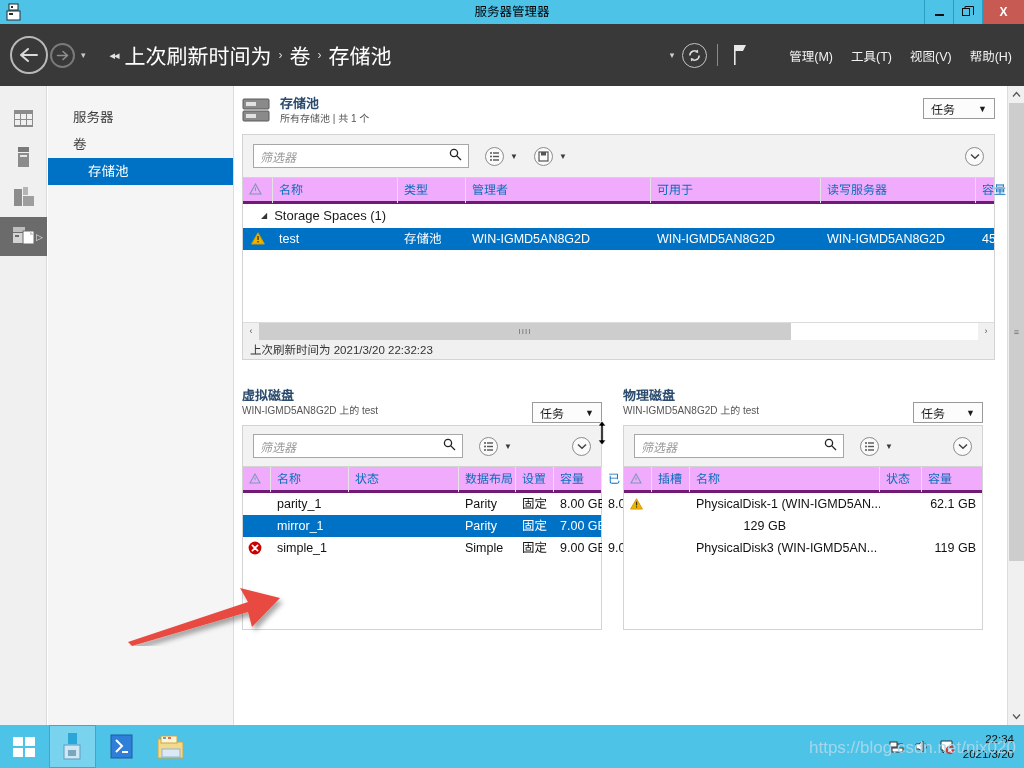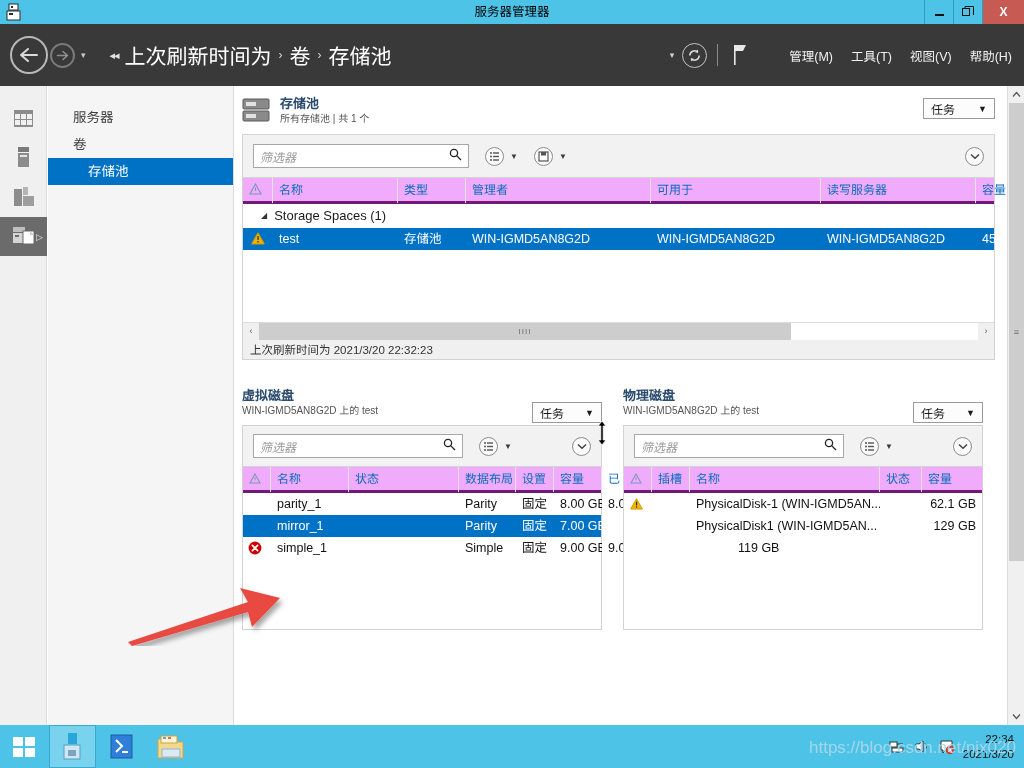--- a/index.html
+++ b/index.html
@@ -669,29 +669,29 @@
                   </svg>
                 </div>
                 <div class="gc" style="width:38px"></div>
                 <div class="gc" style="width:190px">PhysicalDisk-1 (WIN-IGMD5AN...</div>
                 <div class="gc" style="width:42px"></div>
                 <div class="gc" style="width:58px;text-align:right;padding-right:4px">62.1 GB</div>
               </div>
               <div class="grow">
                 <div class="gc" style="width:28px"></div>
                 <div class="gc" style="width:38px"></div>
-                <div class="gc" style="width:190px">PhysicalDisk1 (WIN-IGMD5AN...</div>
                 <div class="gc" style="width:42px"></div>
                 <div class="gc" style="width:58px;text-align:right;padding-right:4px">129 GB</div>
               </div>
               <div class="grow">
                 <div class="gc" style="width:28px"></div>
                 <div class="gc" style="width:38px"></div>
+                <div class="gc" style="width:190px">PhysicalDisk3 (WIN-IGMD5AN...</div>
                 <div class="gc" style="width:42px"></div>
-                <div class="gc" style="width:58px;text-align:left;padding-right:4px">119 GB</div>
+                <div class="gc" style="width:58px;text-align:right;padding-right:4px">119 GB</div>
               </div>
             </div>
           </div>
         </div>
       </div>
     </div>
   </div>
 
   <div class="vscroll">
     <div class="vs-btn">

